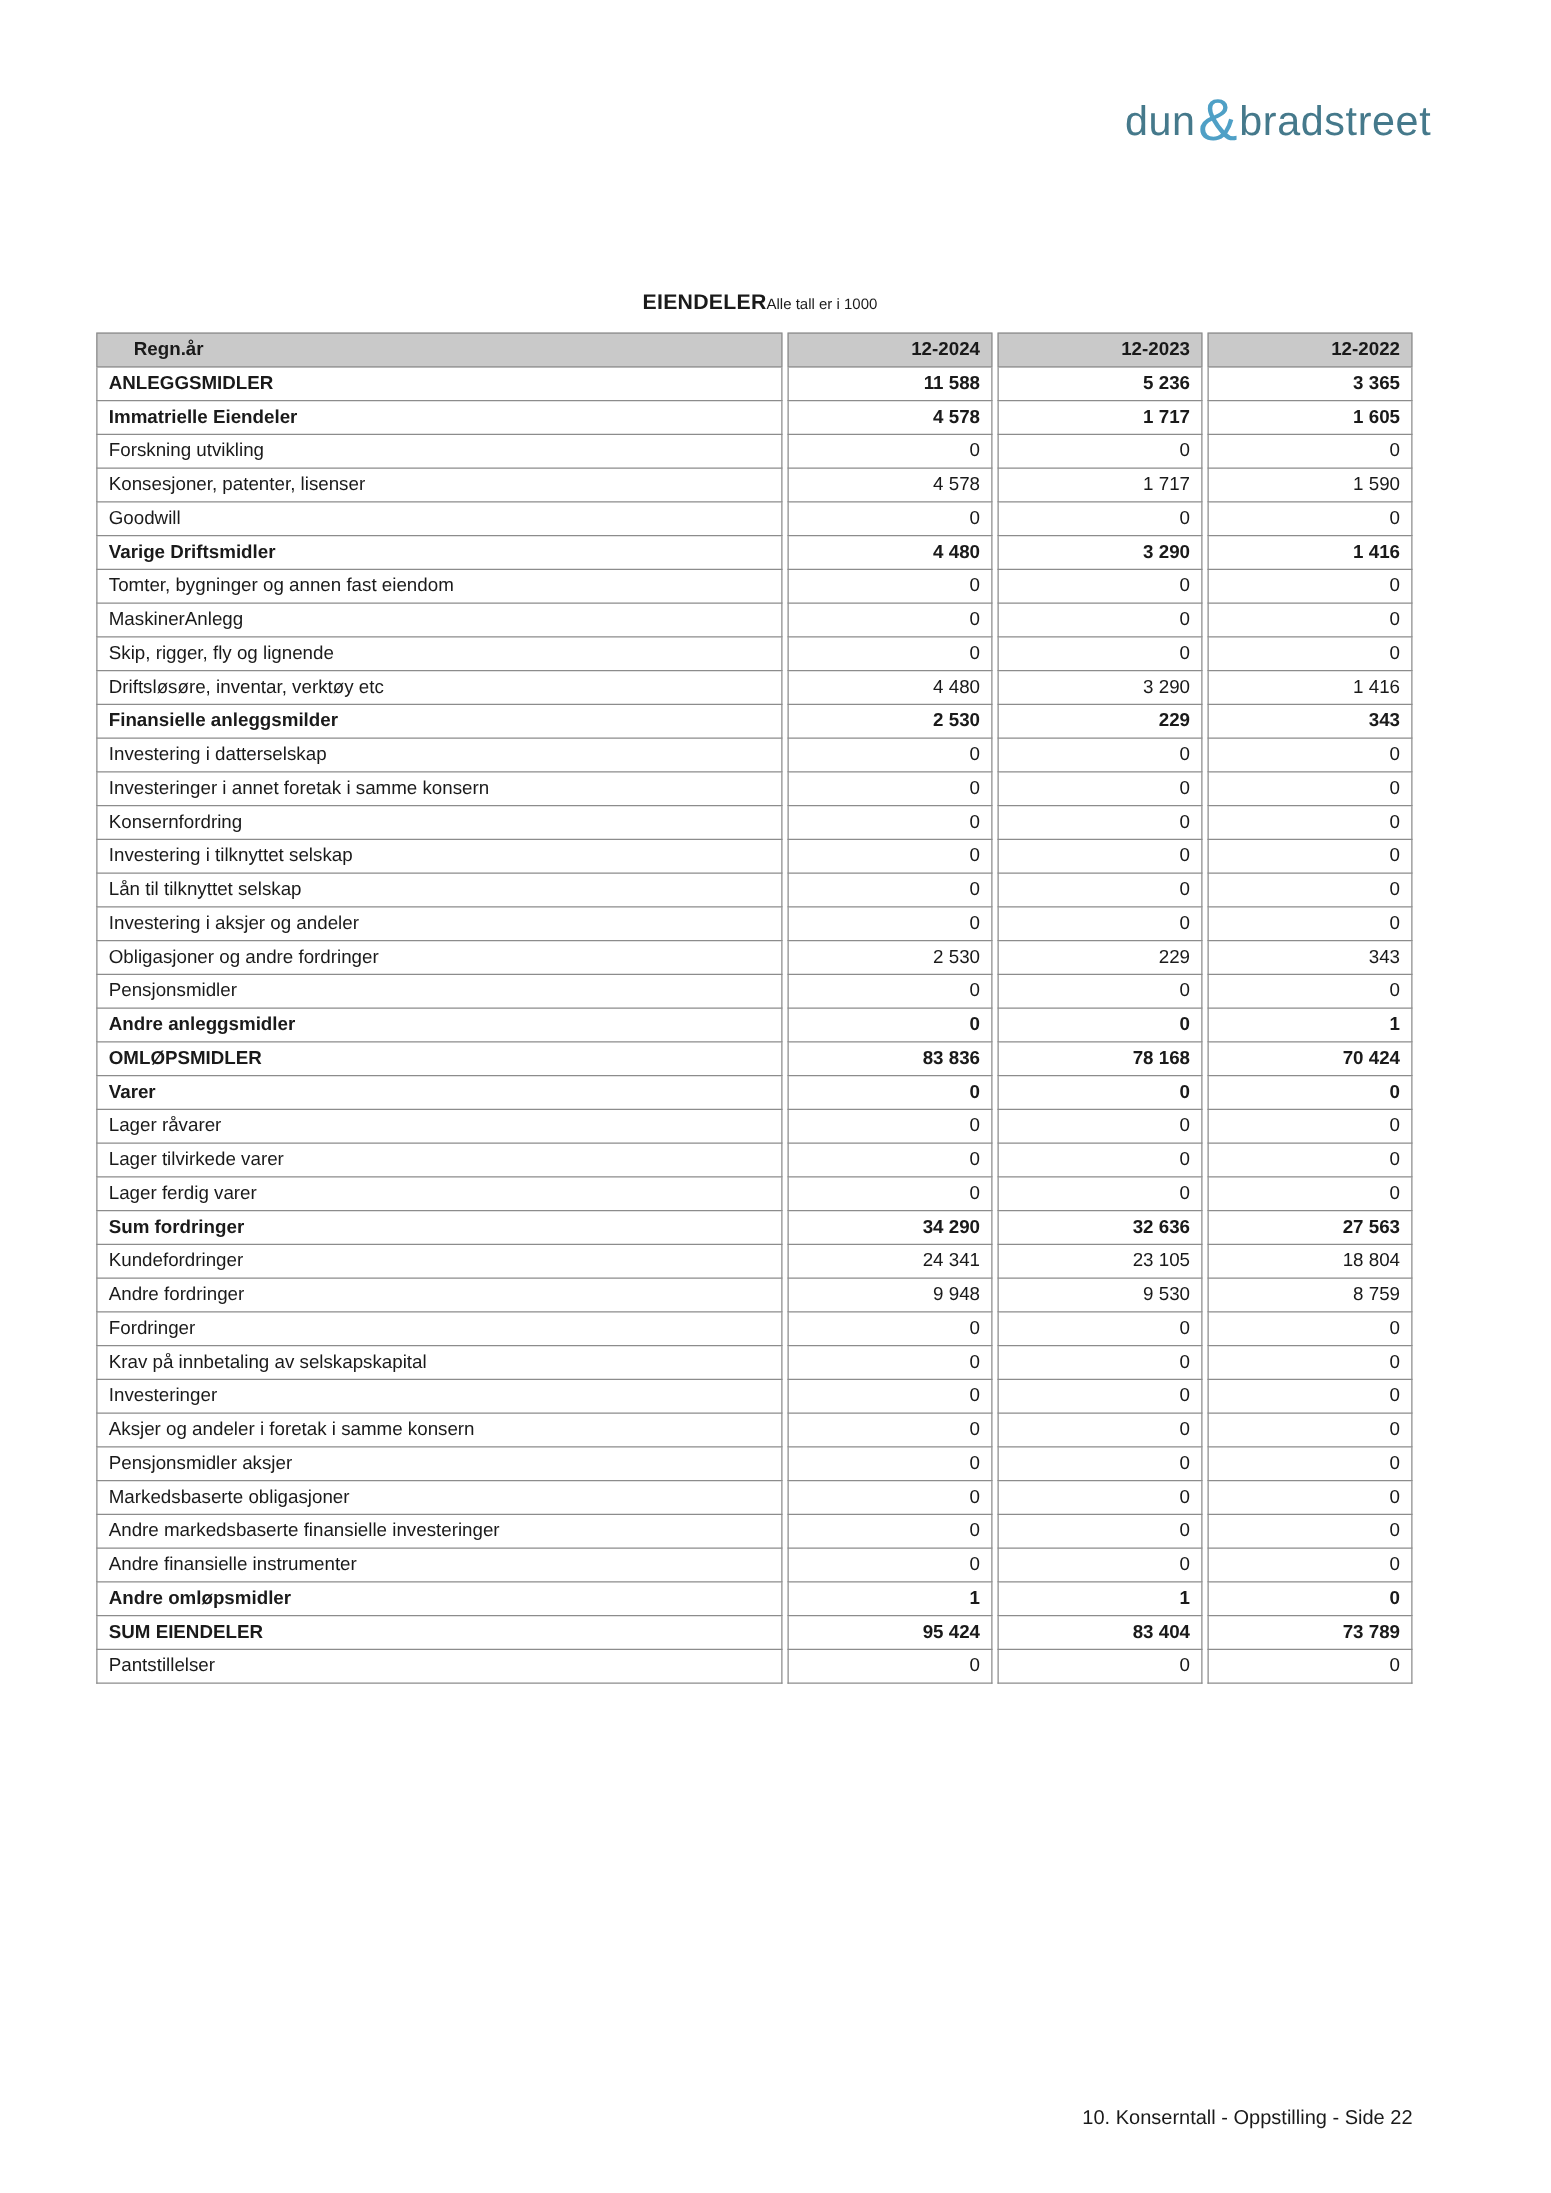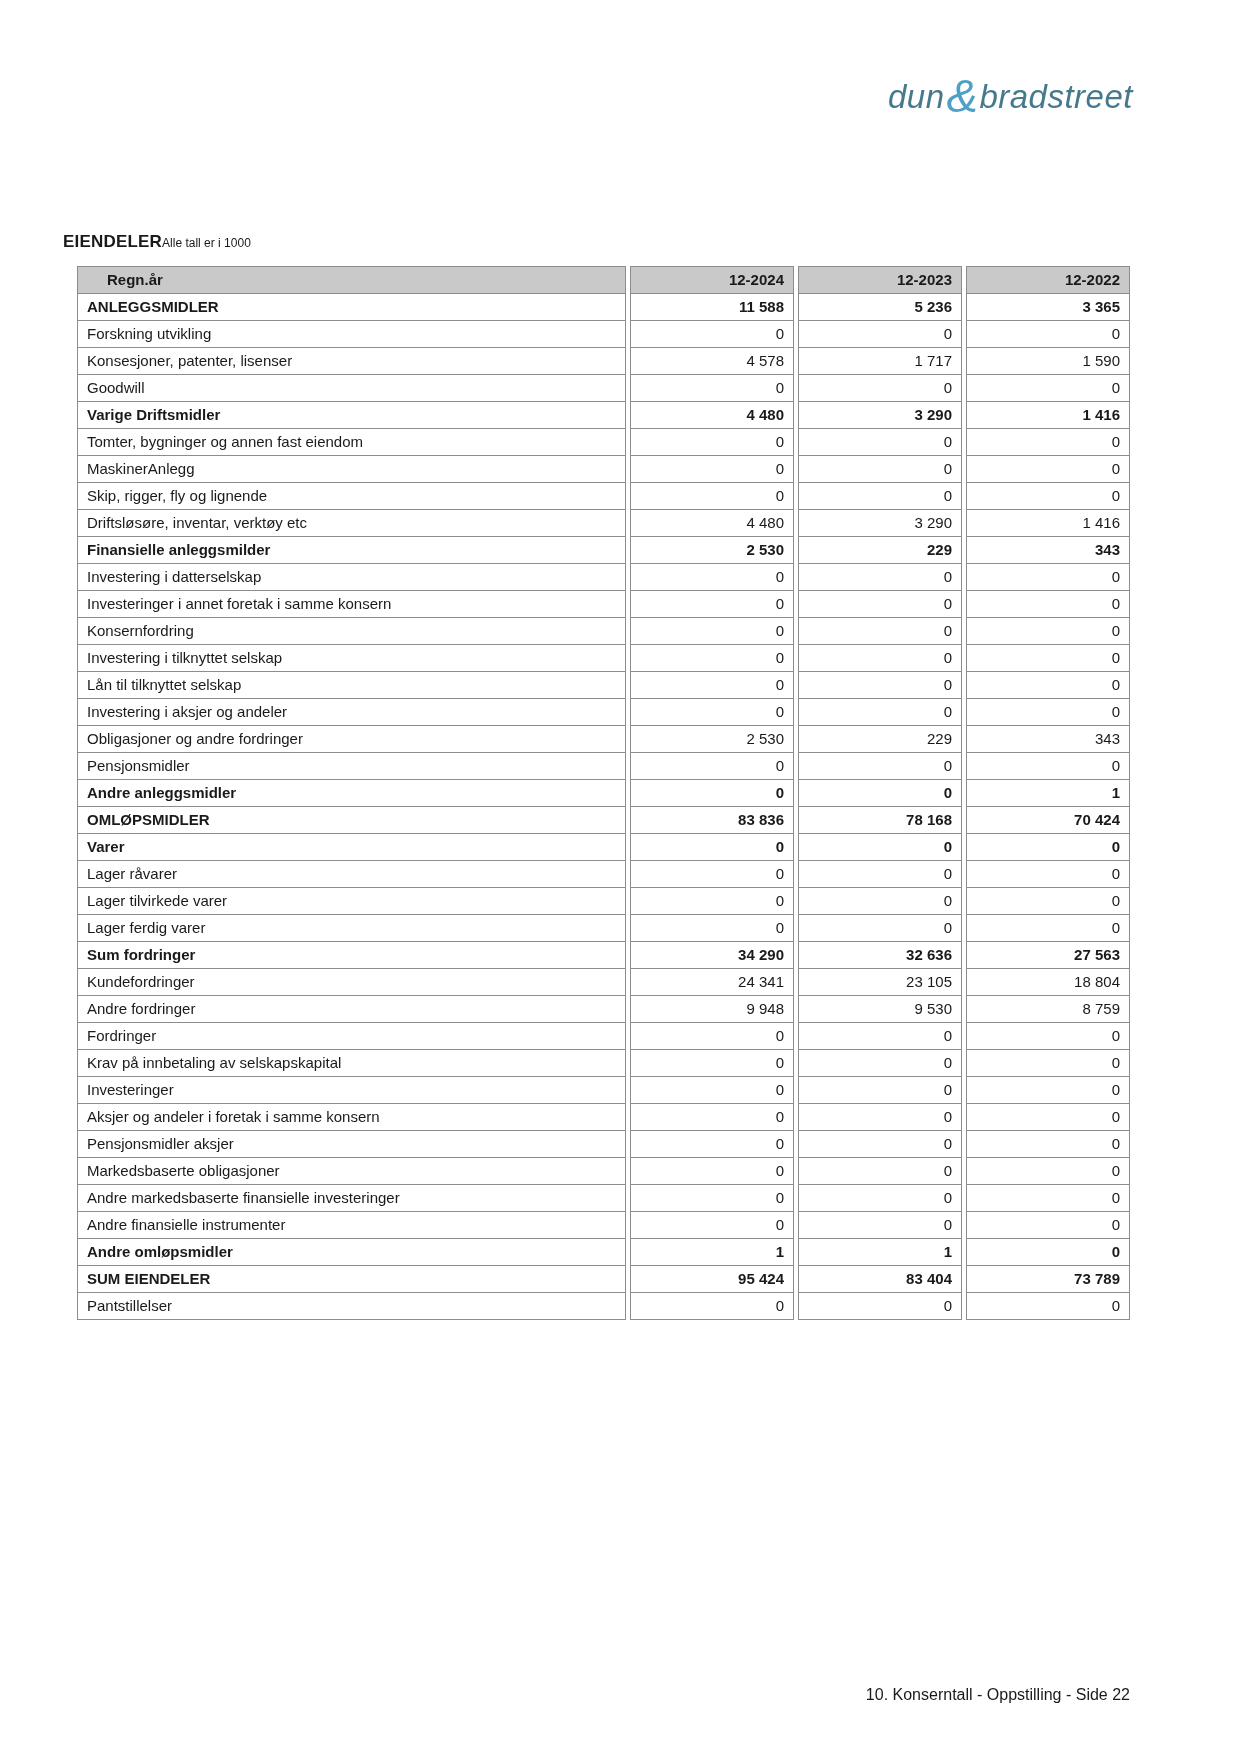--- a/index.html
+++ b/index.html
@@ -15,41 +15,40 @@
     position:relative;
     width:1241px;
     height:1754px;
     font-family:"Liberation Sans", sans-serif;
     color:var(--ink);
     overflow:hidden;
   }
   .logo{
     position:absolute;
     top:64px;
-    right:108px;
+    right:96px;
     font-size:33px;
     letter-spacing:0.5px;
     color:var(--logo-text);
     white-space:nowrap;
-    font-style:italic;
   }
   .logo .amp{
     font-size:47px;
     color:var(--logo-amp);
     position:relative;
     top:4px;
     margin:0 1px 0 2px;
   }
   .title-row{
     position:absolute;
     top:232px;
-    left:63px;
+    left:86px;
     right:111px;
     display:flex;
-    justify-content:flex-start;
+    justify-content:center;
     align-items:baseline;
   }
   .doc-title{
     font-size:17px;
     font-weight:bold;
     letter-spacing:0.2px;
   }
   .units-note{
     font-size:12px;
   }
@@ -116,20 +115,26 @@
       <th class="num">12-2022</th>
     </tr>
   </thead>
   <tbody id="rows">
       <tr class="bold">
         <td class="label">ANLEGGSMIDLER</td>
         <td class="num">11 588</td>
         <td class="num">5 236</td>
         <td class="num">3 365</td>
       </tr>
+      <tr class="bold">
+        <td class="label">Immatrielle Eiendeler</td>
+        <td class="num">4 578</td>
+        <td class="num">1 717</td>
+        <td class="num">1 605</td>
+      </tr>
       <tr>
         <td class="label">Forskning utvikling</td>
         <td class="num">0</td>
         <td class="num">0</td>
         <td class="num">0</td>
       </tr>
       <tr>
         <td class="label">Konsesjoner, patenter, lisenser</td>
         <td class="num">4 578</td>
         <td class="num">1 717</td>

